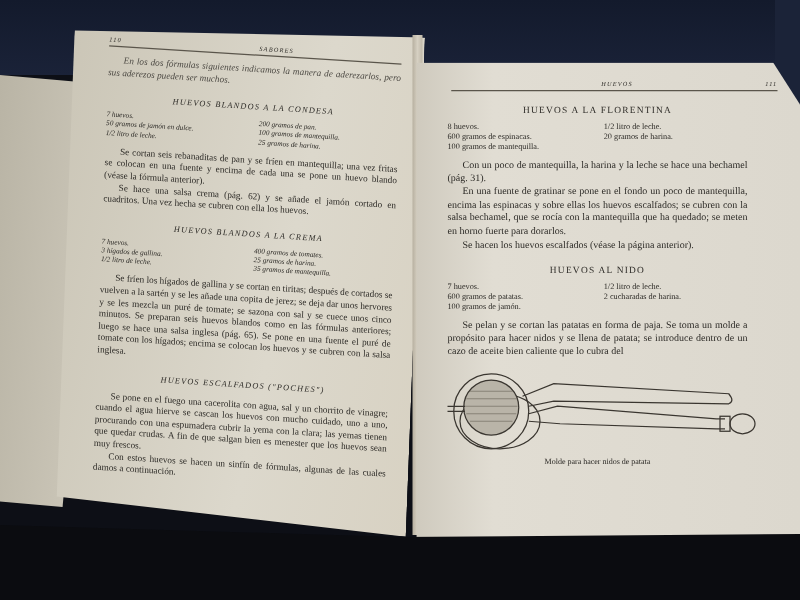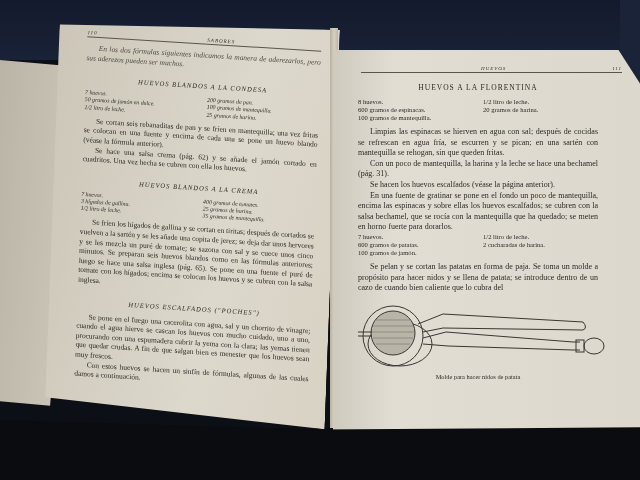--- a/index.html
+++ b/index.html
@@ -146,39 +146,39 @@
         <ul>
           <li>8 huevos.</li>
           <li>600 gramos de espinacas.</li>
           <li>100 gramos de mantequilla.</li>
         </ul>
         <ul>
           <li>1/2 litro de leche.</li>
           <li>20 gramos de harina.</li>
         </ul>
       </div>
-      <p class="para">Limpias las espinacas se hierven en agua con sal; después de cocidas se refrescan en agua fría, se escurren y se pican; en una sartén con mantequilla se rehogan, sin que queden fritas.</p>
       <p class="para">Con un poco de mantequilla, la harina y la leche se hace una bechamel (pág. 31).</p>
+      <p class="para">En una fuente de gratinar se pone en el fondo un poco de mantequilla, encima las espinacas y sobre ellas los huevos escalfados; se cubren con la salsa bechamel, que se rocía con la mantequilla que ha quedado; se meten en horno fuerte para dorarlos.</p>
       <p class="para">Se hacen los huevos escalfados (véase la página anterior).</p>
-      <p class="para">En una fuente de gratinar se pone en el fondo un poco de mantequilla, encima las espinacas y sobre ellas los huevos escalfados; se cubren con la salsa bechamel, que se rocía con la mantequilla que ha quedado; se meten en horno fuerte para dorarlos.</p>
-    </div>
-
-    <div>
+    </div>
+
+    <div>
+      <div class="recipe-title">Huevos al nido</div>
       <div class="ingredients">
         <ul>
           <li>7 huevos.</li>
           <li>600 gramos de patatas.</li>
           <li>100 gramos de jamón.</li>
         </ul>
         <ul>
           <li>1/2 litro de leche.</li>
           <li>2 cucharadas de harina.</li>
         </ul>
       </div>
-      <p class="para">Se pelan y se cortan las patatas en forma de paja. Se toma un molde a propósito para hacer nidos y se llena de patata; se introduce dentro de un cazo de cuando bien caliente que lo cubra del</p>
+      <p class="para">Se pelan y se cortan las patatas en forma de paja. Se toma un molde a propósito para hacer nidos y se llena de patata; se introduce dentro de un cazo de aceite bien caliente que lo cubra del</p>
     </div>
 
     <div class="illustration">
       <svg width="260" height="70" viewBox="0 0 260 70">
         <g fill="none" stroke="#3a3630" stroke-width="1">
           <ellipse cx="45" cy="36" rx="30" ry="30"></ellipse>
           <ellipse cx="52" cy="44" rx="32" ry="22"></ellipse>
           <ellipse cx="45" cy="33" rx="22" ry="22" fill="#b9b4a8"></ellipse>
           <path d="M10 32 L24 32 M10 36 L24 36"></path>
           <path d="M70 24 L95 14 L235 22 Q240 28 235 30 L95 28 L75 32"></path>

